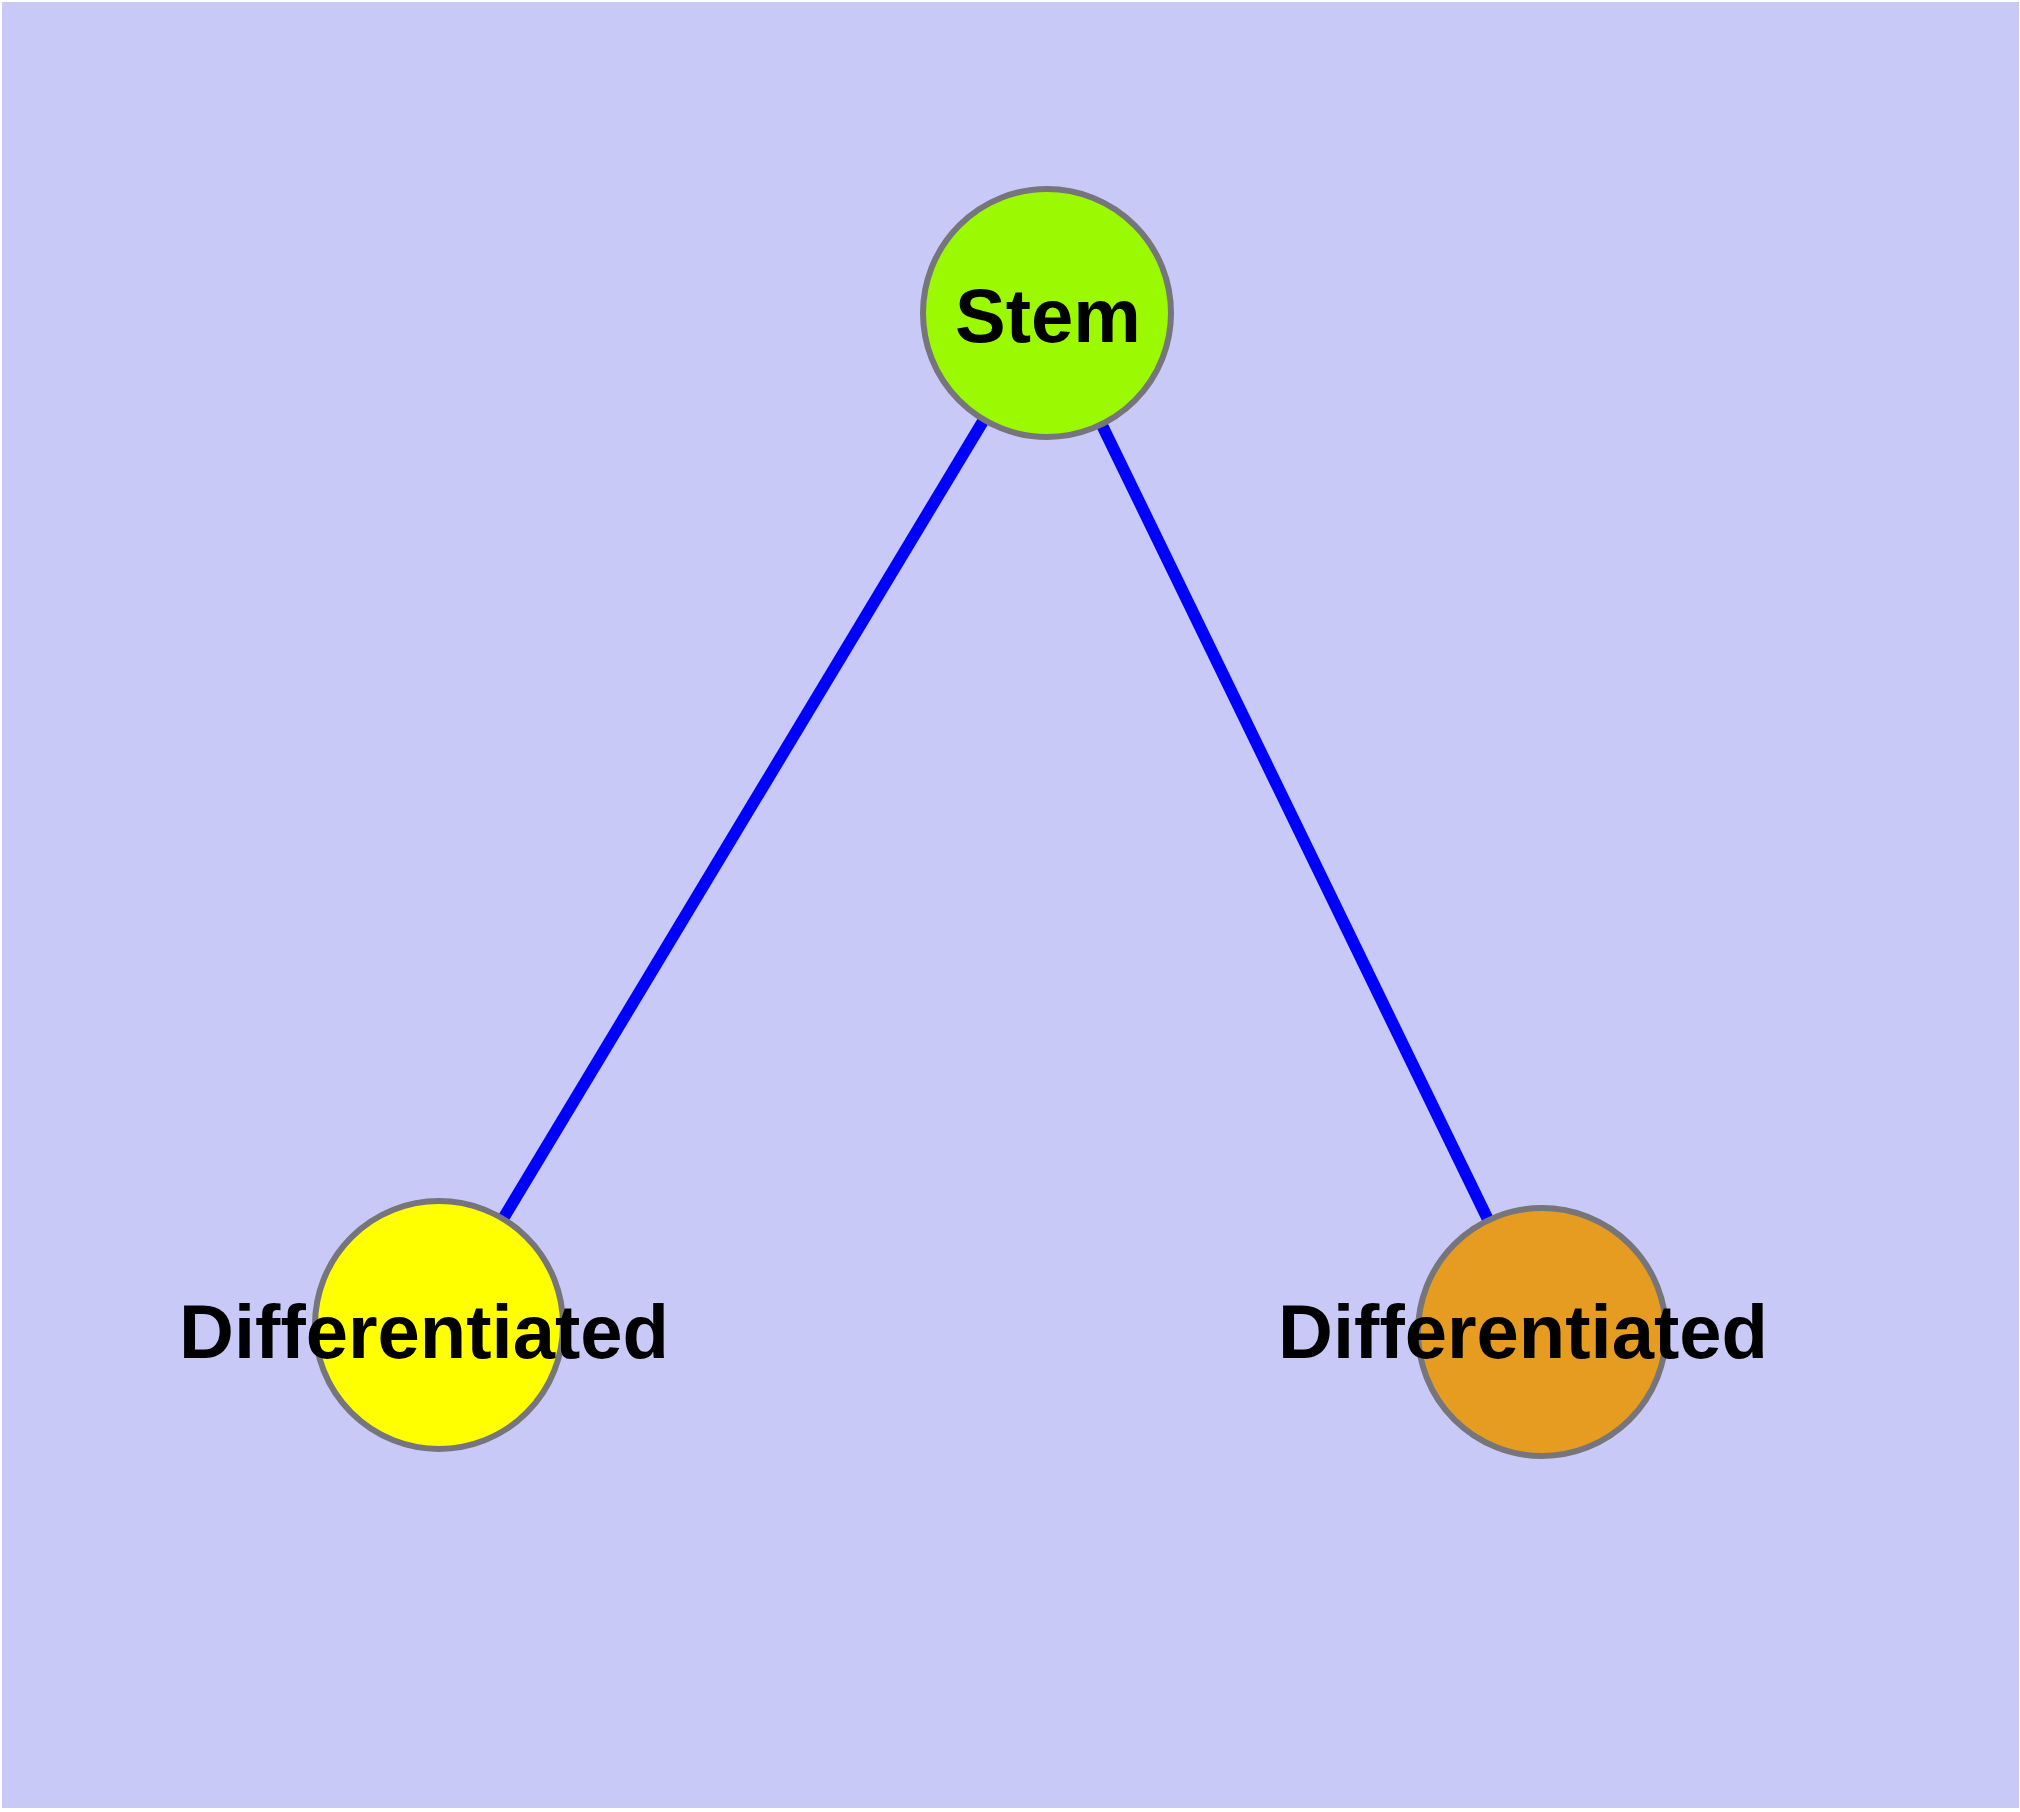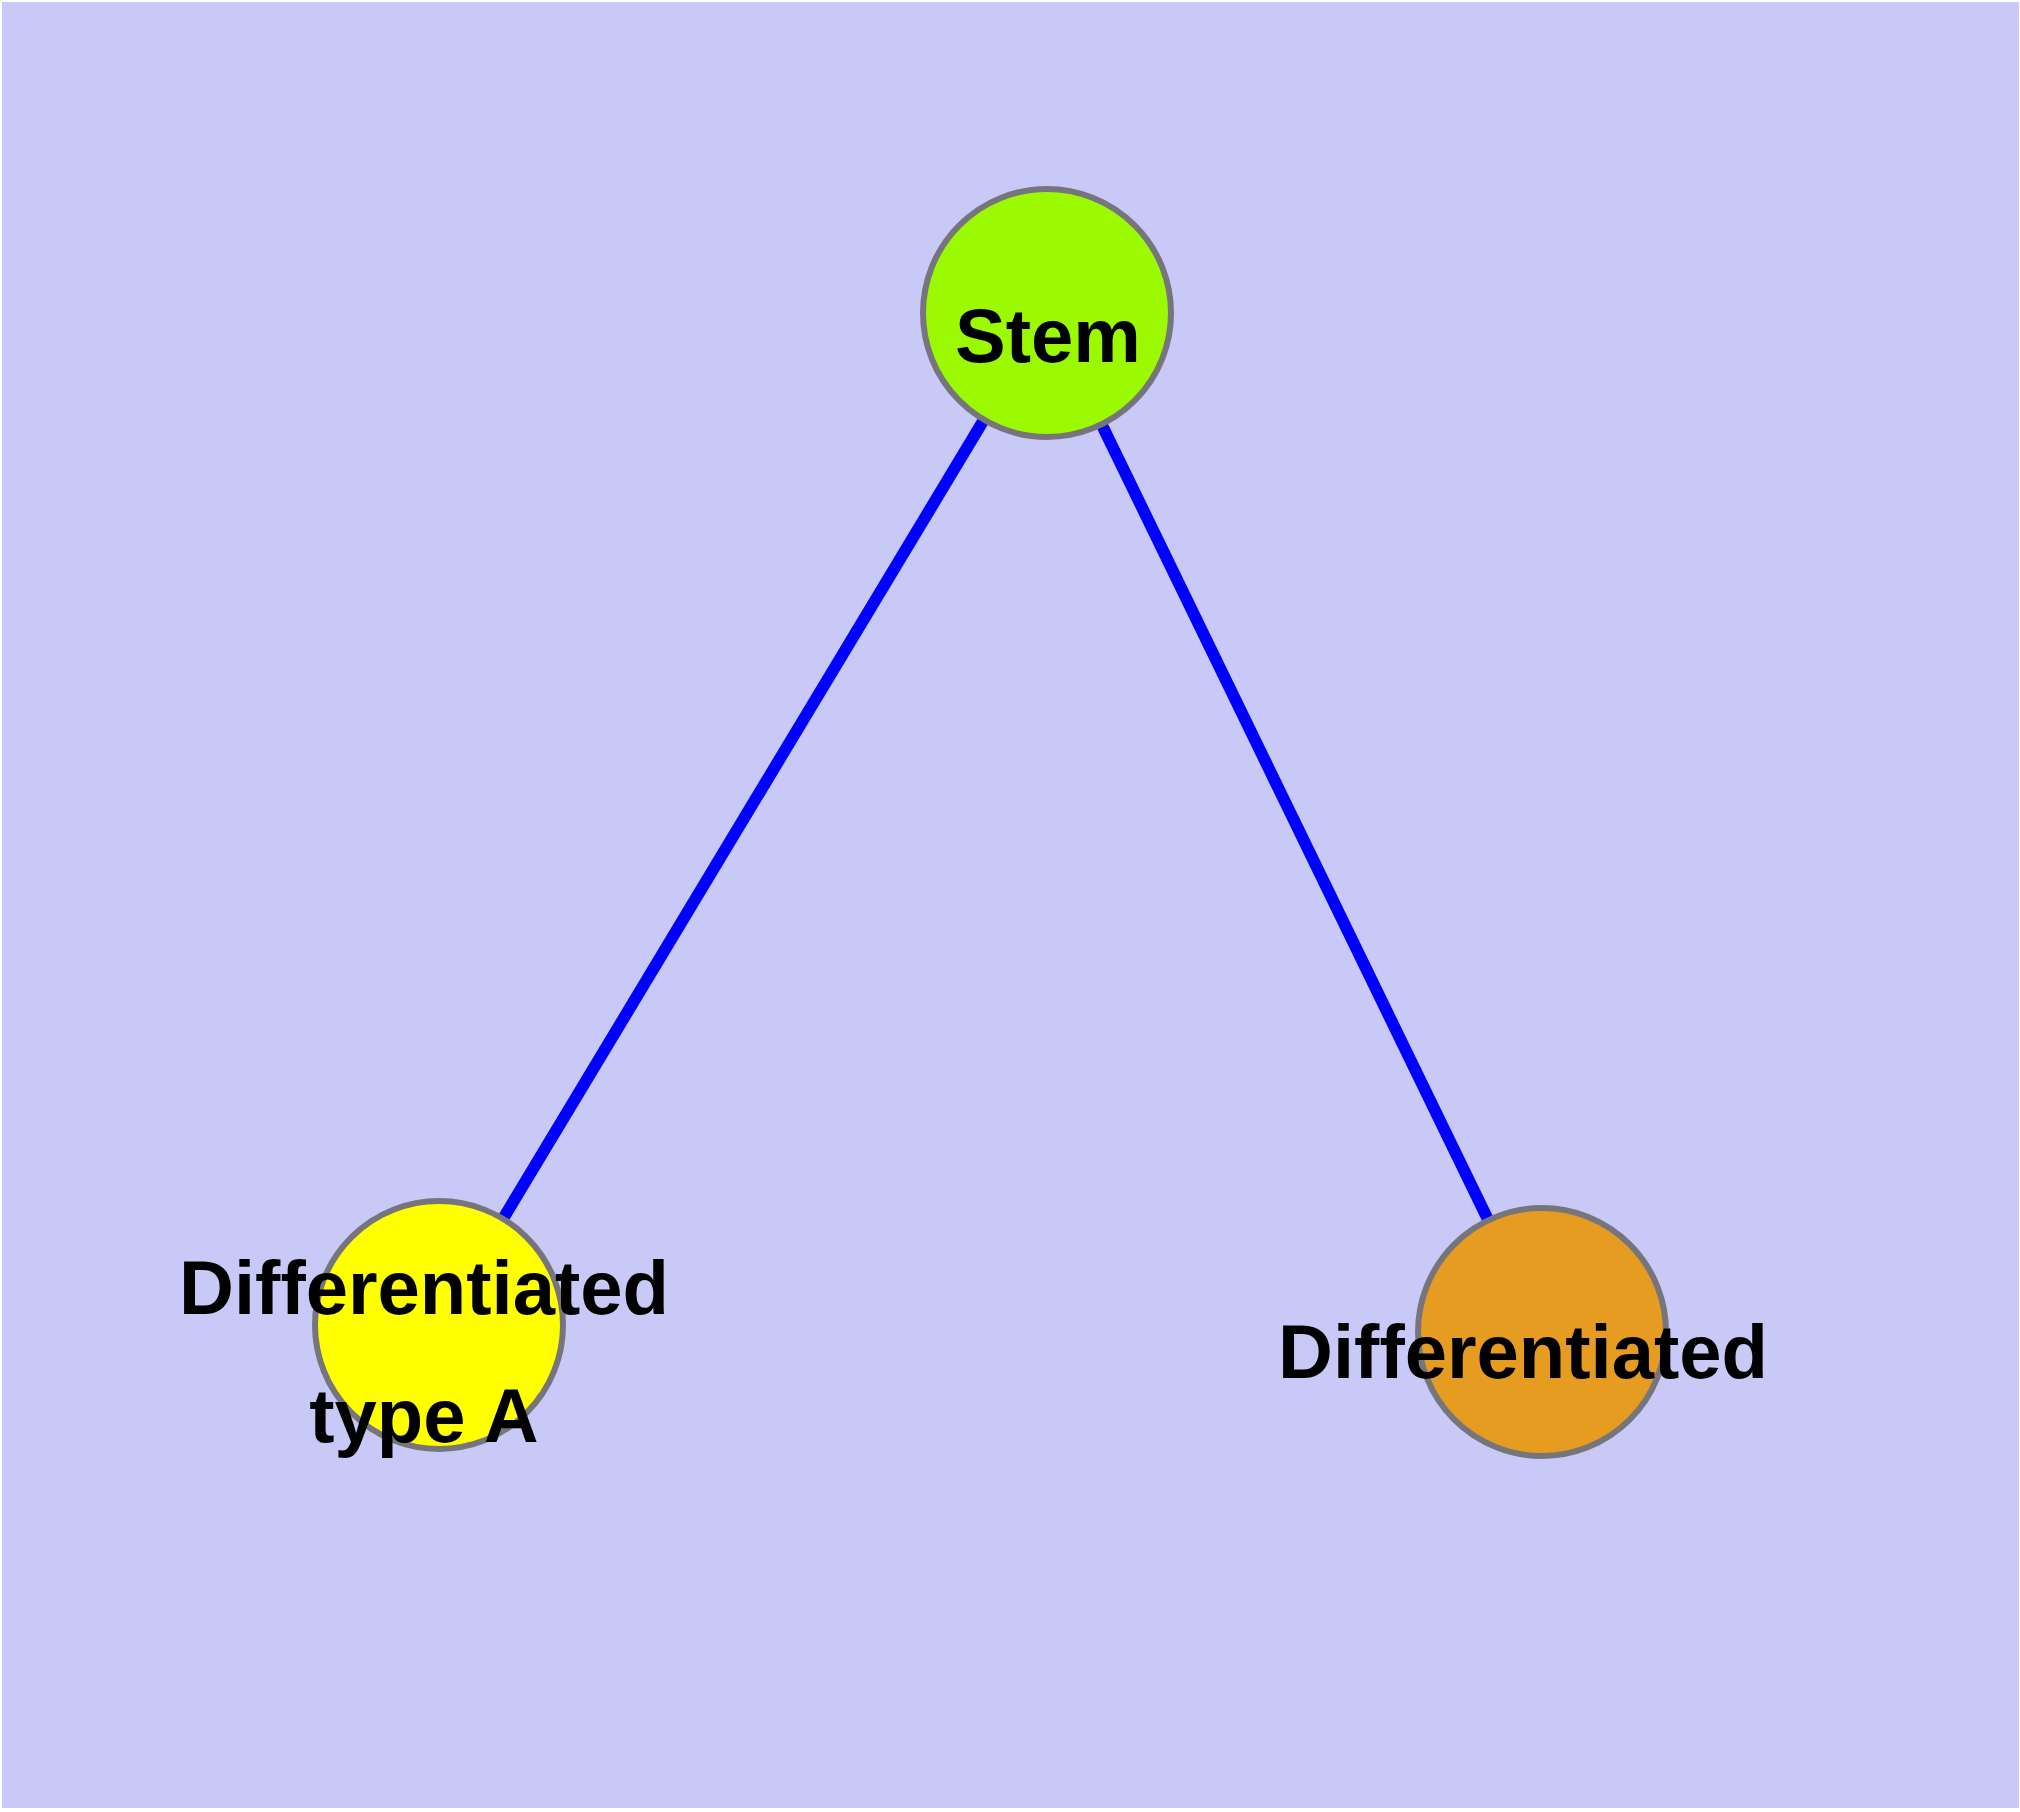--- a/index.html
+++ b/index.html
@@ -42,21 +42,21 @@
     font-weight: bold;
     font-size: 76px;
     line-height: 87px;
     text-align: center;
     white-space: nowrap;
     color: #000000;
   }
   .label-stem   { left: 1048px; top: 315px;  }
   .label-type-a { left: 424px;  top: 1331px; }
   .label-type-b { left: 1523px; top: 1331px; }
-  .label-line { display: block; margin-top: 41px; }
+  .label-line { display: block; }
 </style>
 </head>
 <body>
 
 <div class="canvas" style="background-color: rgb(201, 201, 248);"></div>
 
 <svg class="edges-layer" viewBox="0 0 2384 2138" xmlns="http://www.w3.org/2000/svg">
   <line x1="1236" y1="370" x2="518" y2="1563" stroke-width="14" style="stroke: rgb(0, 0, 255);"></line>
   <line x1="1236" y1="370" x2="1820" y2="1572" stroke-width="14" style="stroke: rgb(0, 0, 255);"></line>
 </svg>
@@ -66,19 +66,18 @@
 <div class="node node-type-a" style="background-color: rgb(255, 255, 0); border-color: rgb(118, 117, 123);"></div>
 
 <div class="node node-type-b" style="background-color: rgb(229, 156, 32); border-color: rgb(118, 117, 123);"></div>
 
 <div class="node-label label-stem" style="color: rgb(0, 0, 0);">
   <span class="label-line">Stem</span>
 </div>
 
 <div class="node-label label-type-a" style="color: rgb(0, 0, 0);">
   <span class="label-line">Differentiated</span>
-  <span class="label-line">type A</span>
 </div>
 
 <div class="node-label label-type-b" style="color: rgb(0, 0, 0);">
   <span class="label-line">Differentiated</span>
 </div>
 
 
 </body></html>

